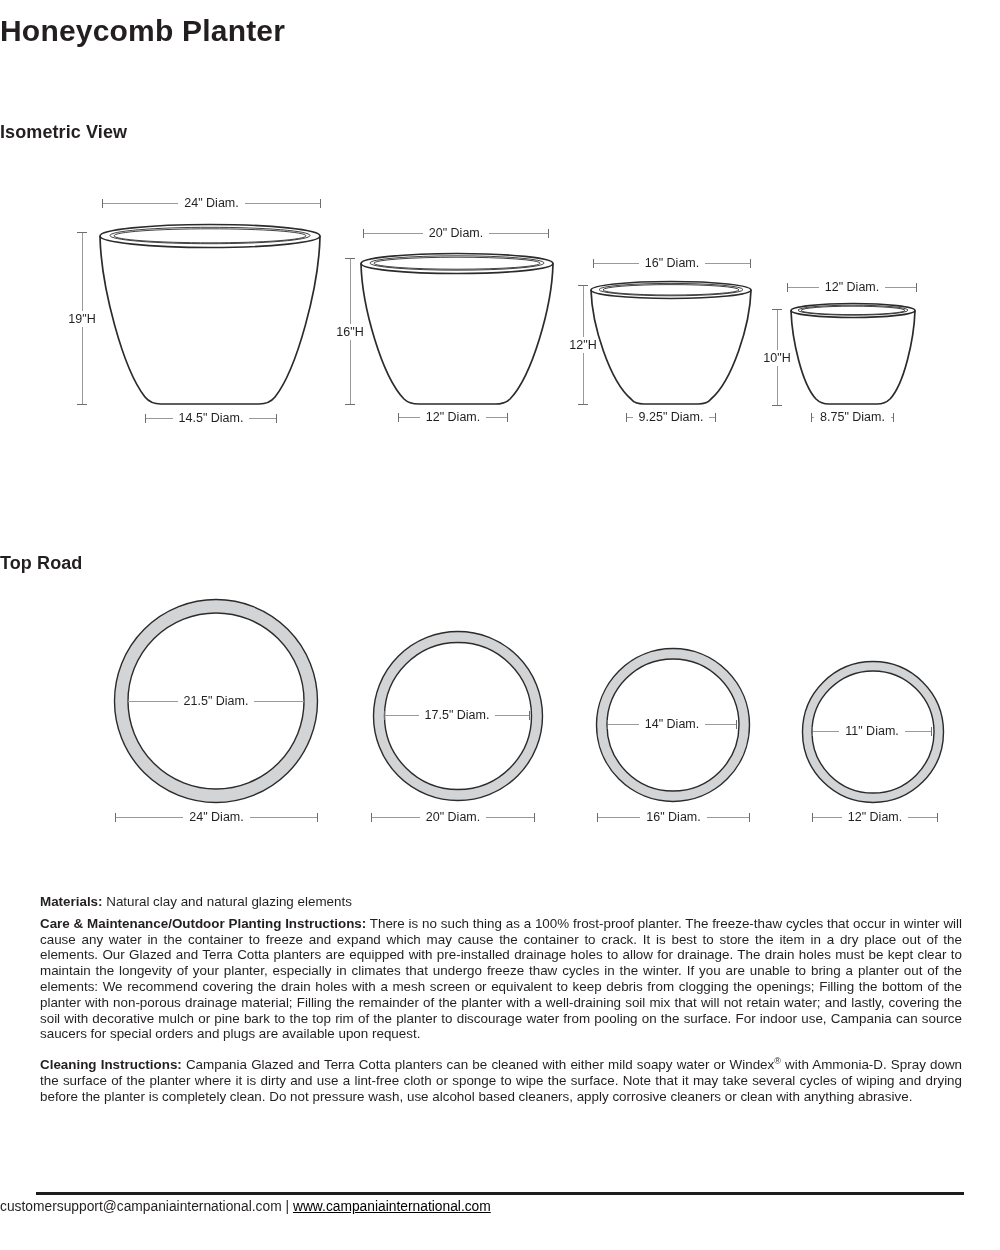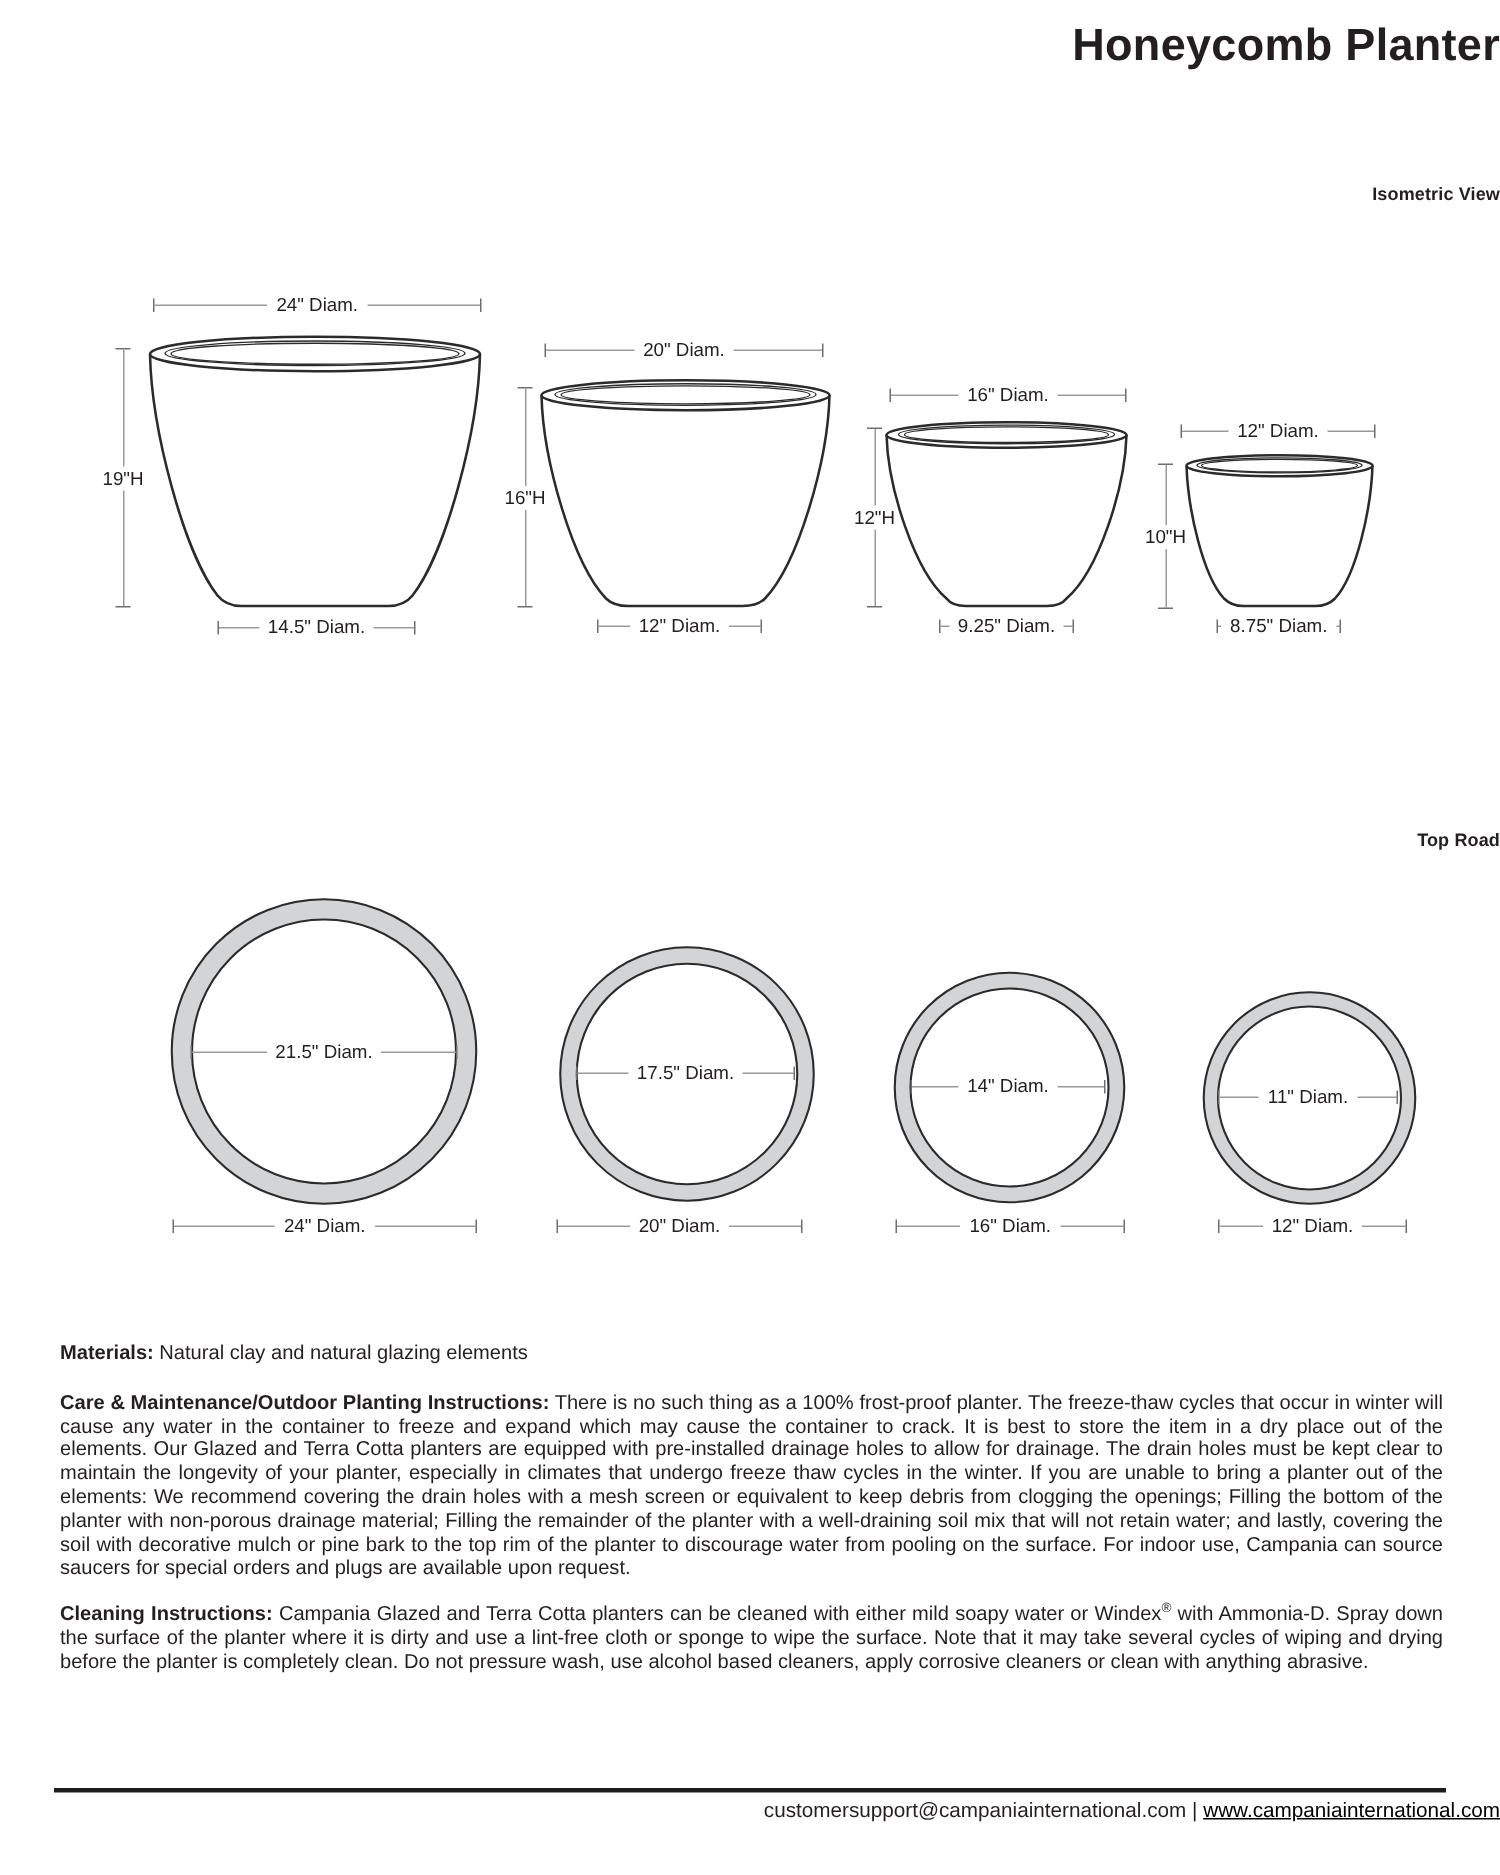--- a/index.html
+++ b/index.html
@@ -2,23 +2,23 @@
 <html><head>
 <meta charset="utf-8">
 <style>
   html,body{margin:0;padding:0}
   body{
     position:relative;width:1000px;height:1250px;background:#fff;overflow:hidden;
     font-family:"Liberation Sans", sans-serif;color:#231f20;
     -webkit-font-smoothing:antialiased;
   }
   .abs{position:absolute}
-  .center{left:0;width:100%;text-align:right}
+  .center{left:0;width:100%;text-align:left}
   .page-title{top:13px;font-size:30px;font-weight:bold;line-height:35px;letter-spacing:.2px}
-  .section-heading{font-size:12px;font-weight:bold;letter-spacing:.1px}
+  .section-heading{font-size:18px;font-weight:bold;letter-spacing:.1px}
 
   
   .pot-body{fill:#fff;stroke:#2b2b2b;stroke-width:1.7;stroke-linejoin:round}
   .pot-rim{fill:#fff;stroke:#2b2b2b;stroke-width:1.7}
   .pot-inner{fill:none;stroke:#2b2b2b;stroke-width:.9}
   .ring-outer{stroke:#2b2b2b;stroke-width:1.4}
   .ring-inner{fill:#fff;stroke:#2b2b2b;stroke-width:1.4}
 
   
   .dim-h{display:flex;align-items:center;height:14px;font-size:12.5px;white-space:nowrap}
@@ -28,21 +28,21 @@
 
   
   .dim-v{display:flex;flex-direction:column;align-items:center;width:36px;font-size:12.5px}
   .dim-v .t{flex:none;height:1.2px;width:10px;background:#6e6e6e}
   .dim-v .s{flex:1;width:0;border-left:1.2px solid #9a9a9a}
   .dim-v .l{flex:none;padding:1px 0;white-space:nowrap}
 
   
   .text-block{left:40px;right:38px;top:894px;font-size:13.4px;line-height:15.8px;text-align:justify}
   .text-block p{margin:0 0 15px 0}
-  .text-block .materials{margin-bottom:17px}
+  .text-block .materials{margin-bottom:6px}
   .text-block b{font-weight:bold}
   sup{font-size:9px;line-height:0}
 
   
   .footer-rule{left:36px;top:1192px;width:928px;height:3px;background:#1c1c1c}
   .footer{top:1198px;font-size:13.8px;line-height:17.5px}
   .footer-link{color:#000000;text-decoration:underline;cursor:pointer}
 </style>
 </head>
 <body>

